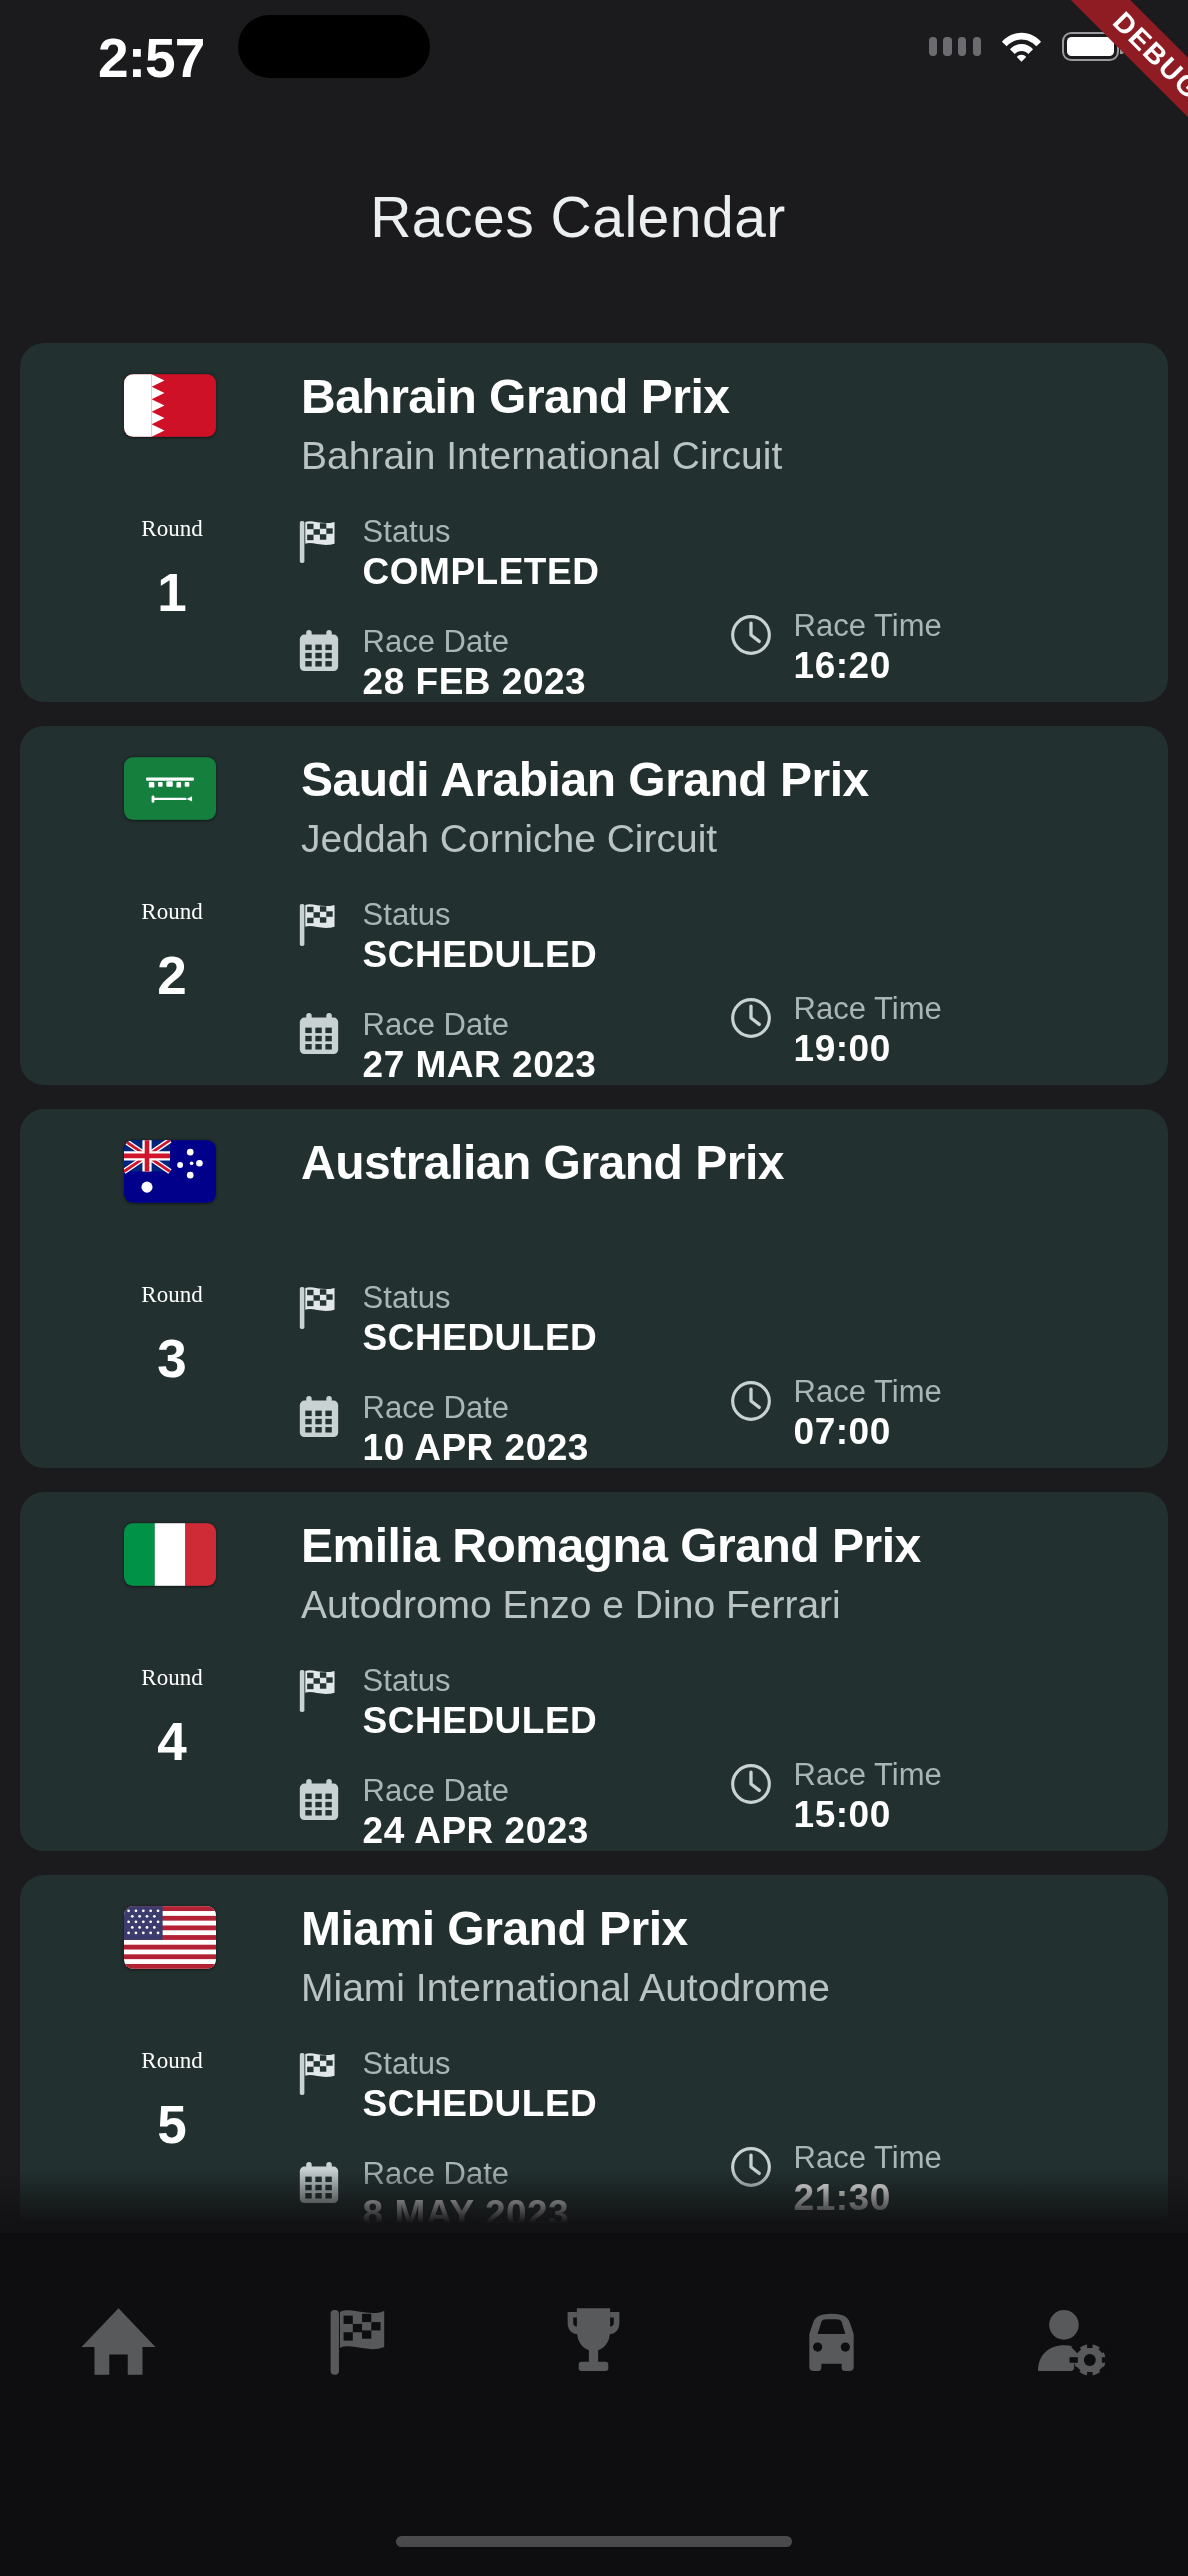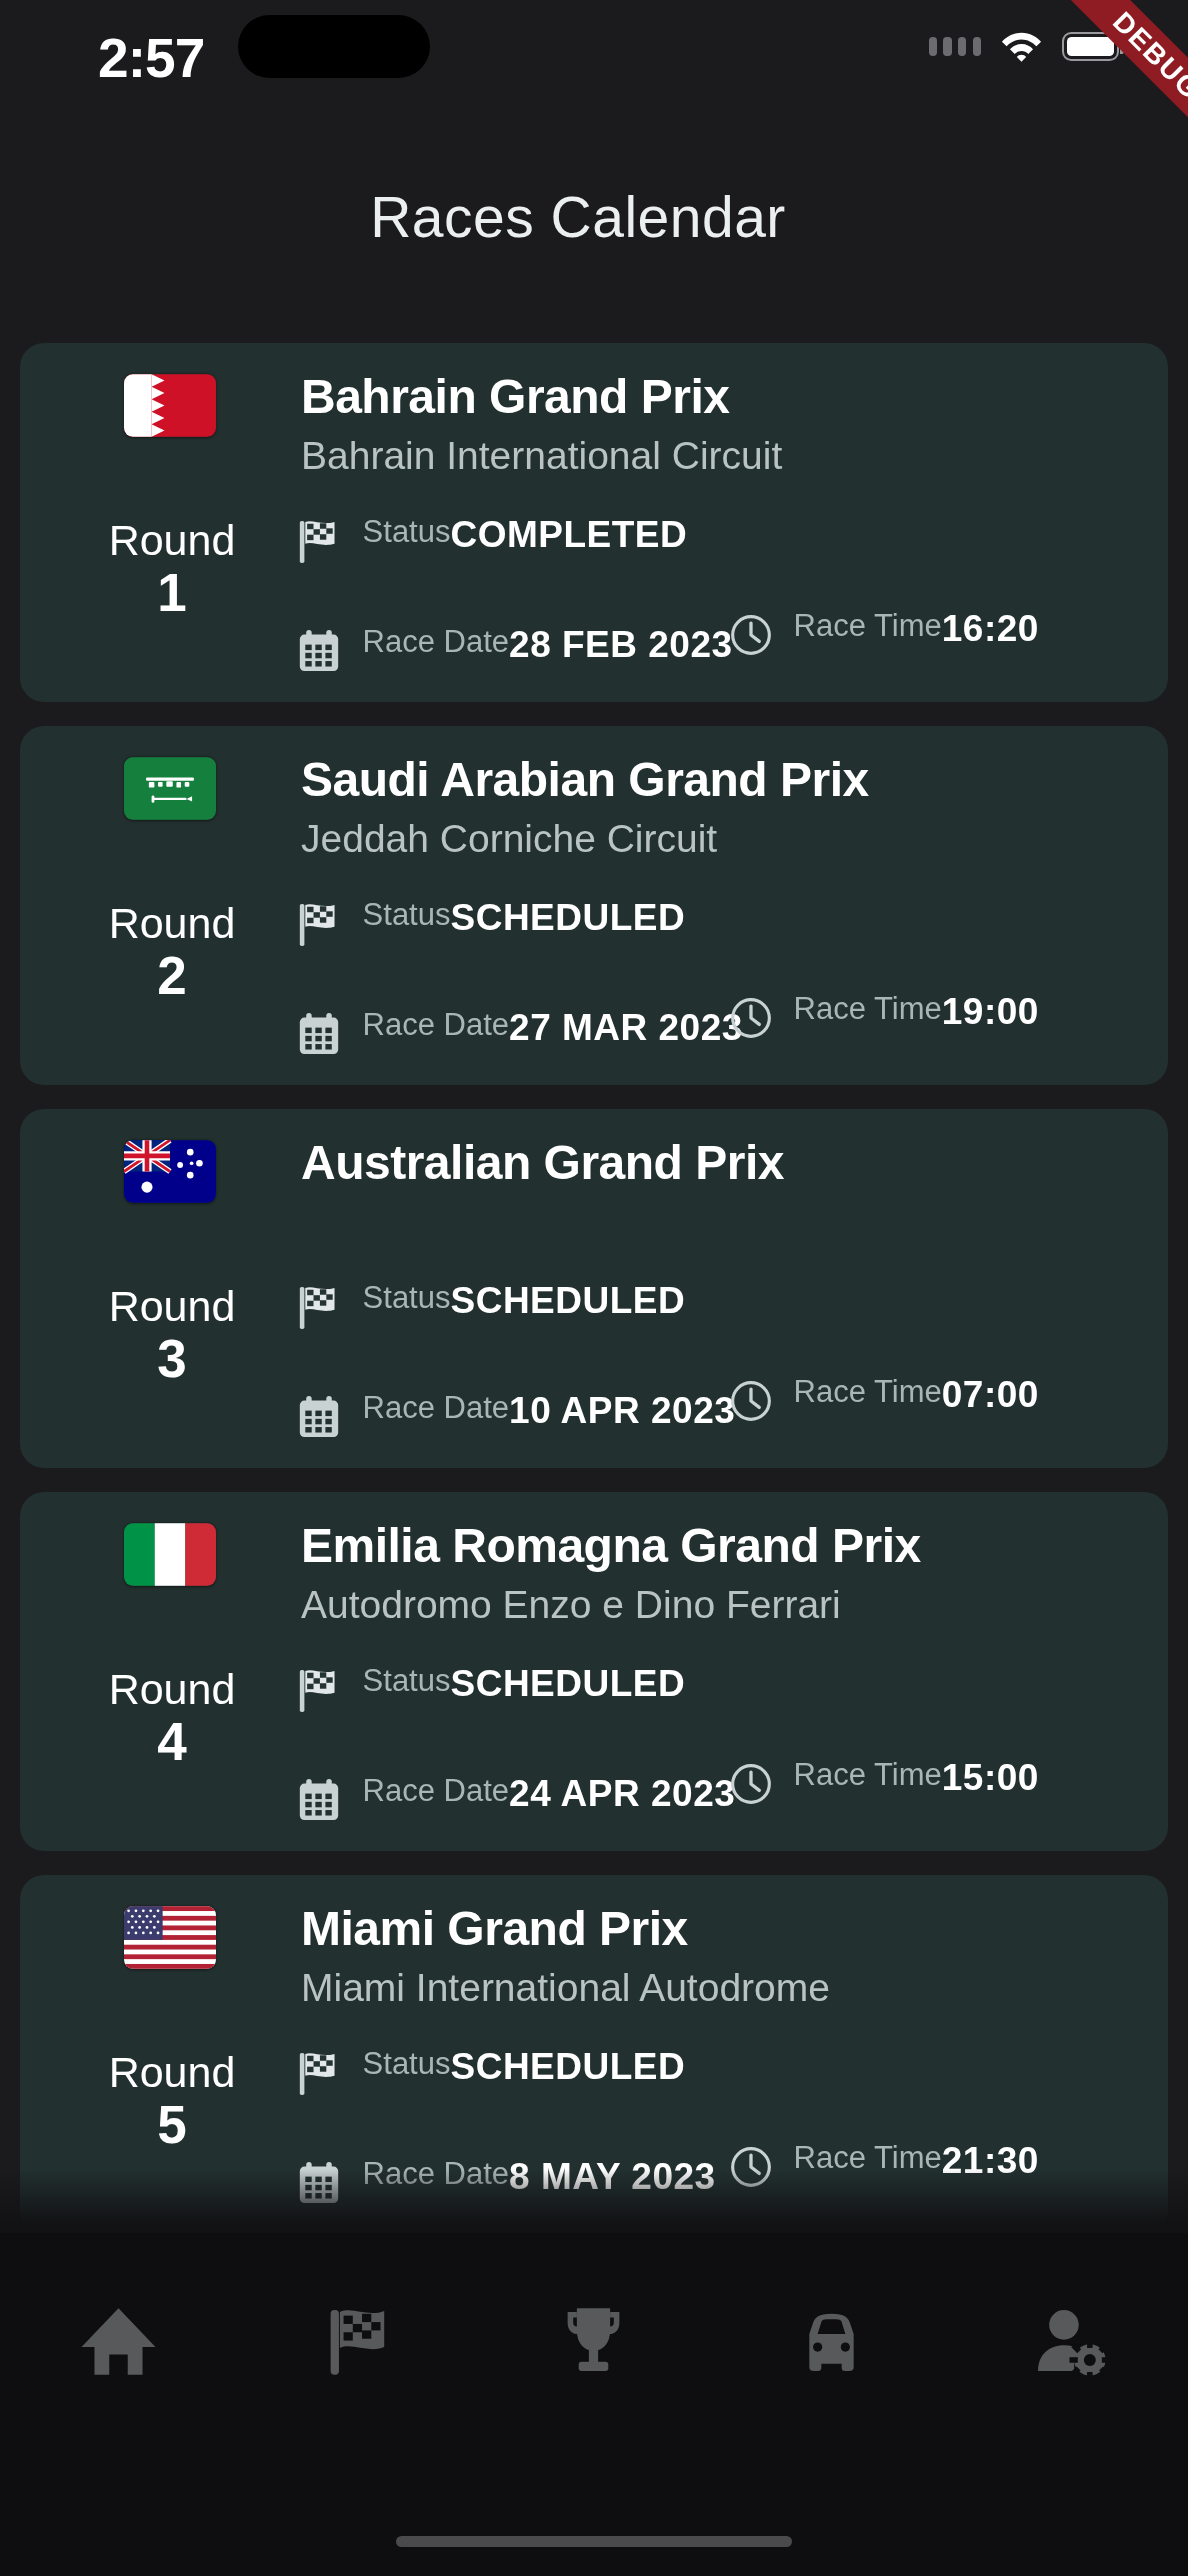--- a/index.html
+++ b/index.html
@@ -106,22 +106,22 @@
     position:absolute; left:104px; top:31px;
     width:92px; height:63px;
     border-radius:9.2px; overflow:hidden;
     box-shadow:0 0.9px 2.8px rgba(0,0,0,.5);
   }
   .flagbox svg { display:block; width:92px; height:63px; }
 
   .round-label {
     position:absolute; left:0; top:173px; width:304px;
     text-align:center; color:#ffffff;
-    font-size:43px; font-weight:400;
-    font-family:Liberation Sans, sans-serif;
+    font-size:23px; font-weight:400;
+    font-family:Liberation Serif, serif;
   }
   .round-num {
     position:absolute; left:0; top:219px; width:304px;
     text-align:center; color:#ffffff;
     font-size:53px; font-weight:700;
     font-family:"Liberation Sans", sans-serif;
   }
 
   .race-name {
     position:absolute; left:281px; top:26px;
@@ -137,21 +137,21 @@
     margin-top:8px;
   }
 
   .infoblock { position:absolute; display:flex; align-items:flex-start; gap:16.6px; }
   .ib-status { left:278px; top:170px; }
   .ib-date   { left:278px; top:264px;margin-top:16px; }
   .ib-time   { left:709px; top:264px; }
 
   .ib-icon { width:48px; height:53px; flex:0 0 48px; padding-top:5.5px; }
   .ib-icon svg { display:block; }
-  .ib-text { display:flex; }
+  .ib-text { display:flex; flex-direction:column; }
   .ib-label {
     color:#aab5b6; font-size:31px; font-weight:400; line-height:37px;
     font-family:"Liberation Sans", sans-serif;
   }
   .ib-value {
     color:#ffffff; font-size:37px; font-weight:700; line-height:44px;
     letter-spacing:0.5px;
     font-family:"Liberation Sans", sans-serif;
   }
 

